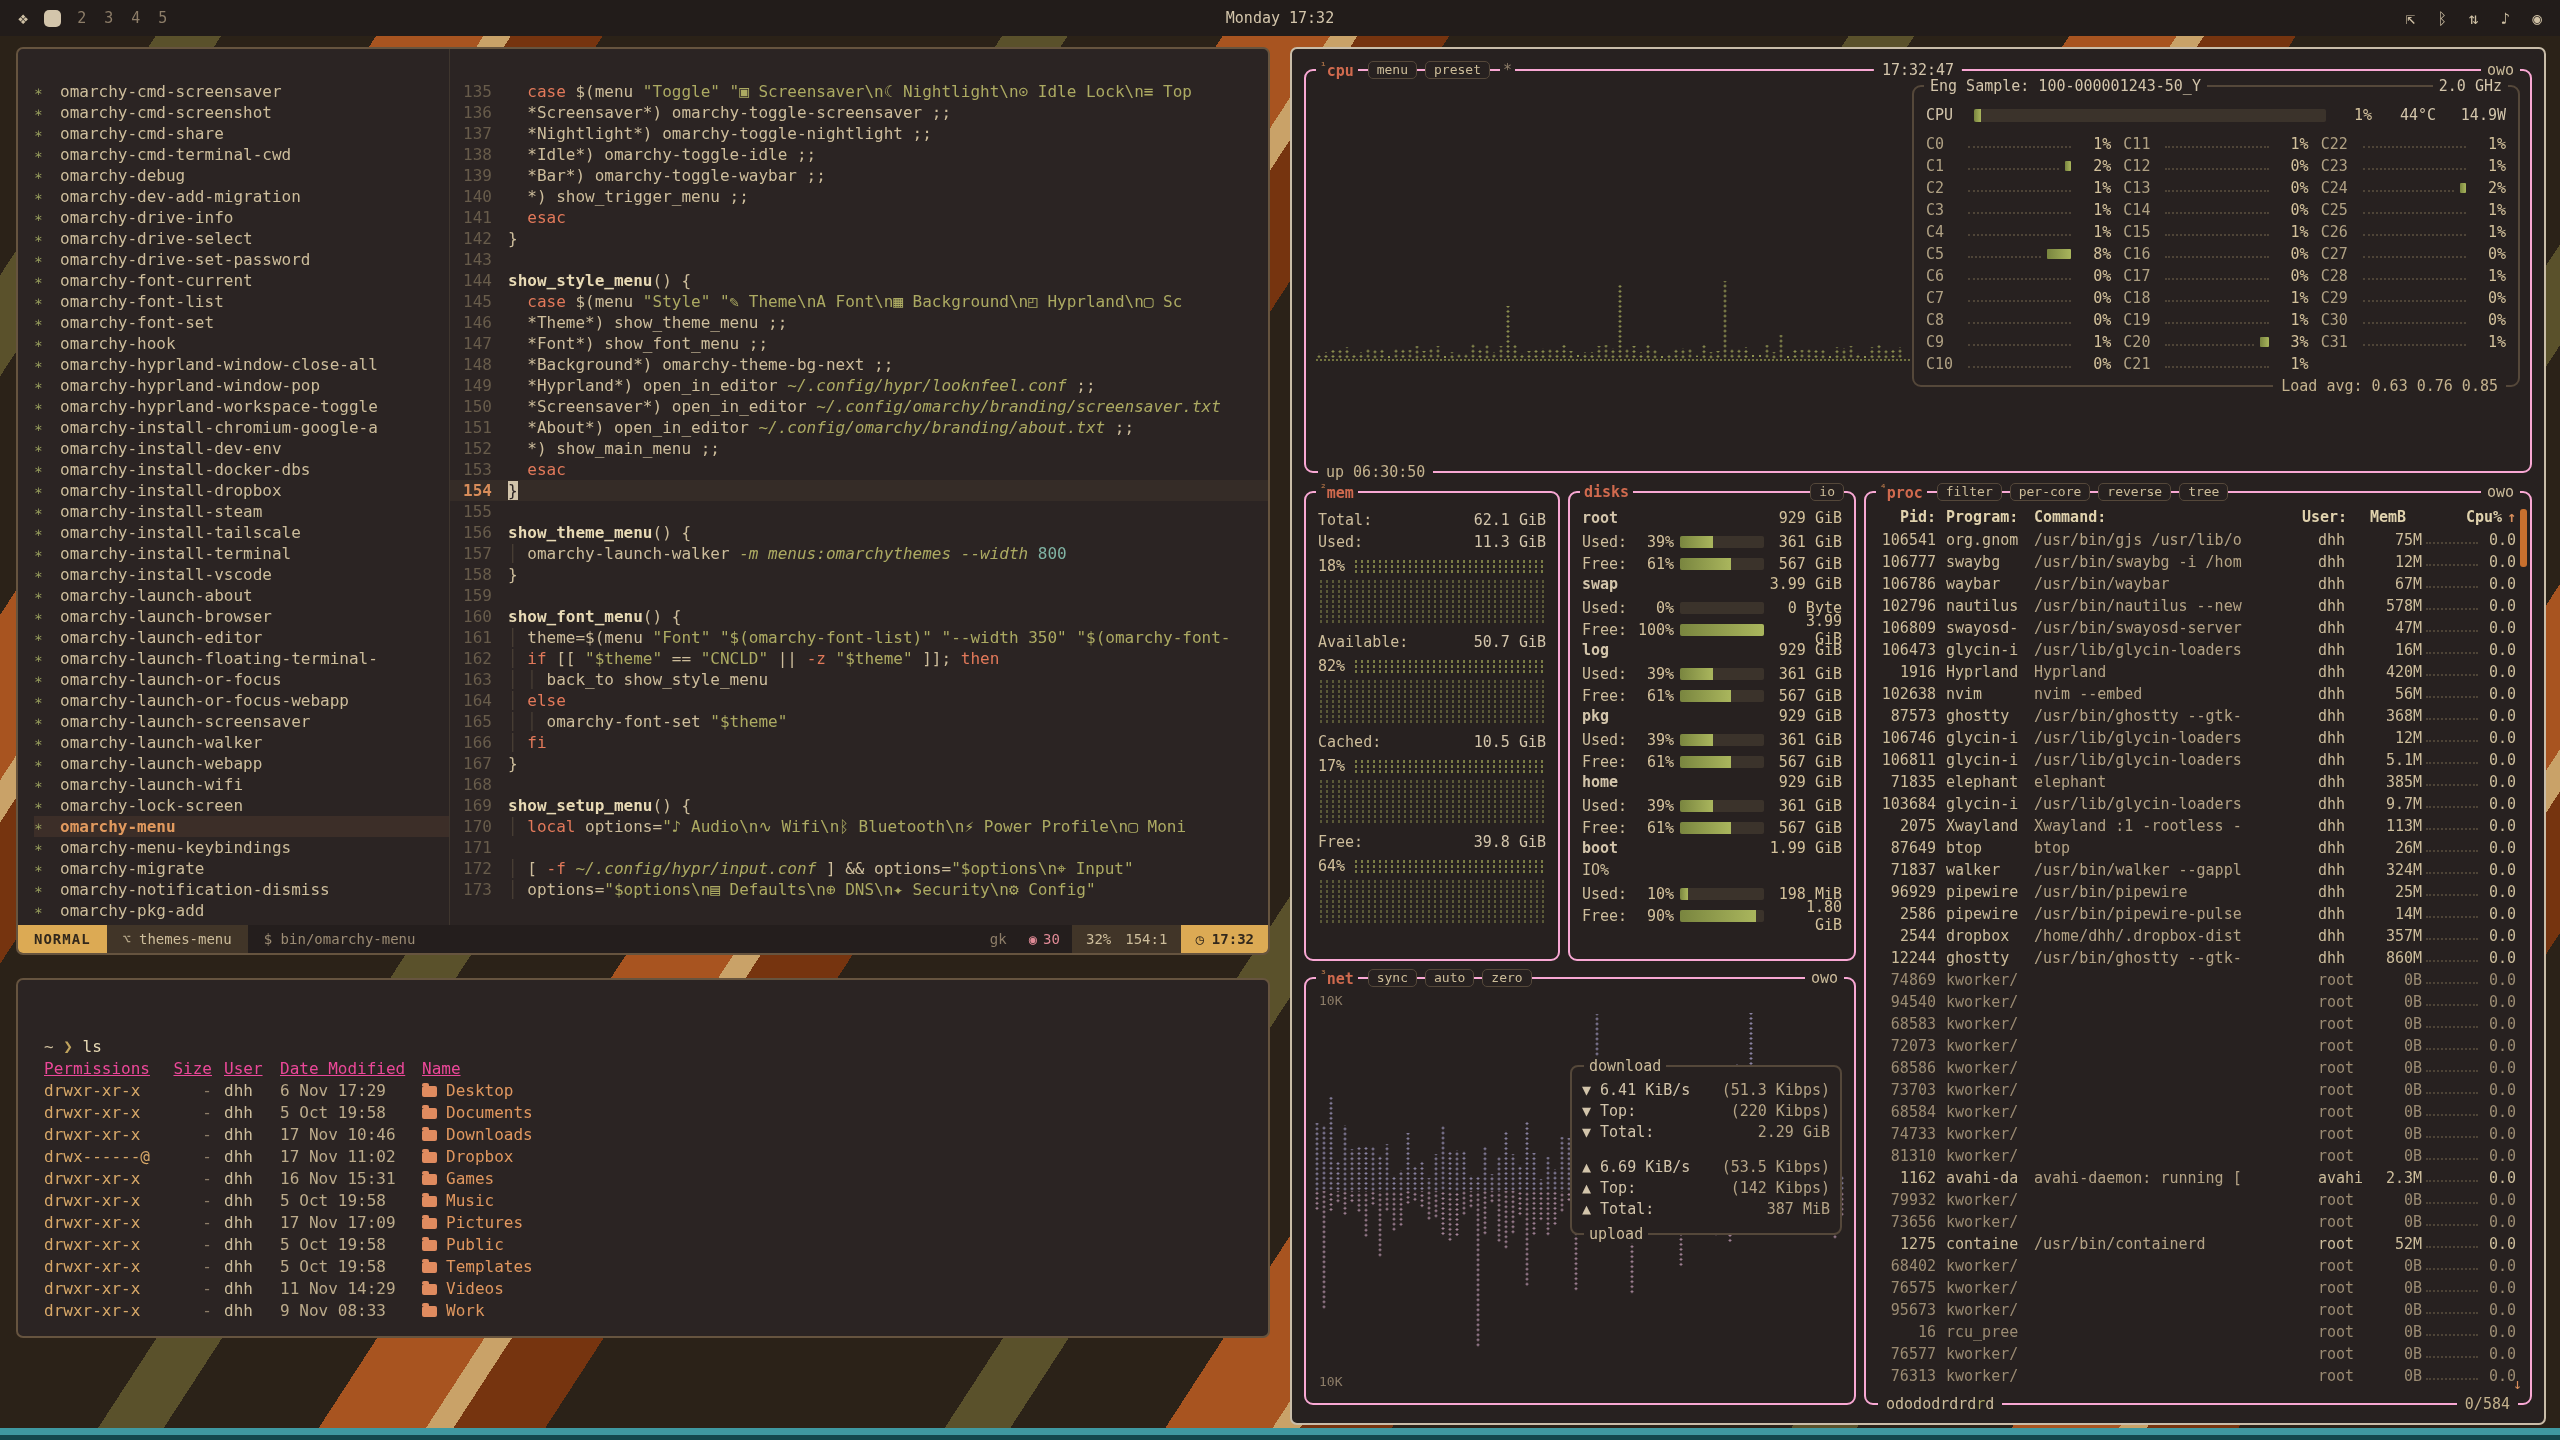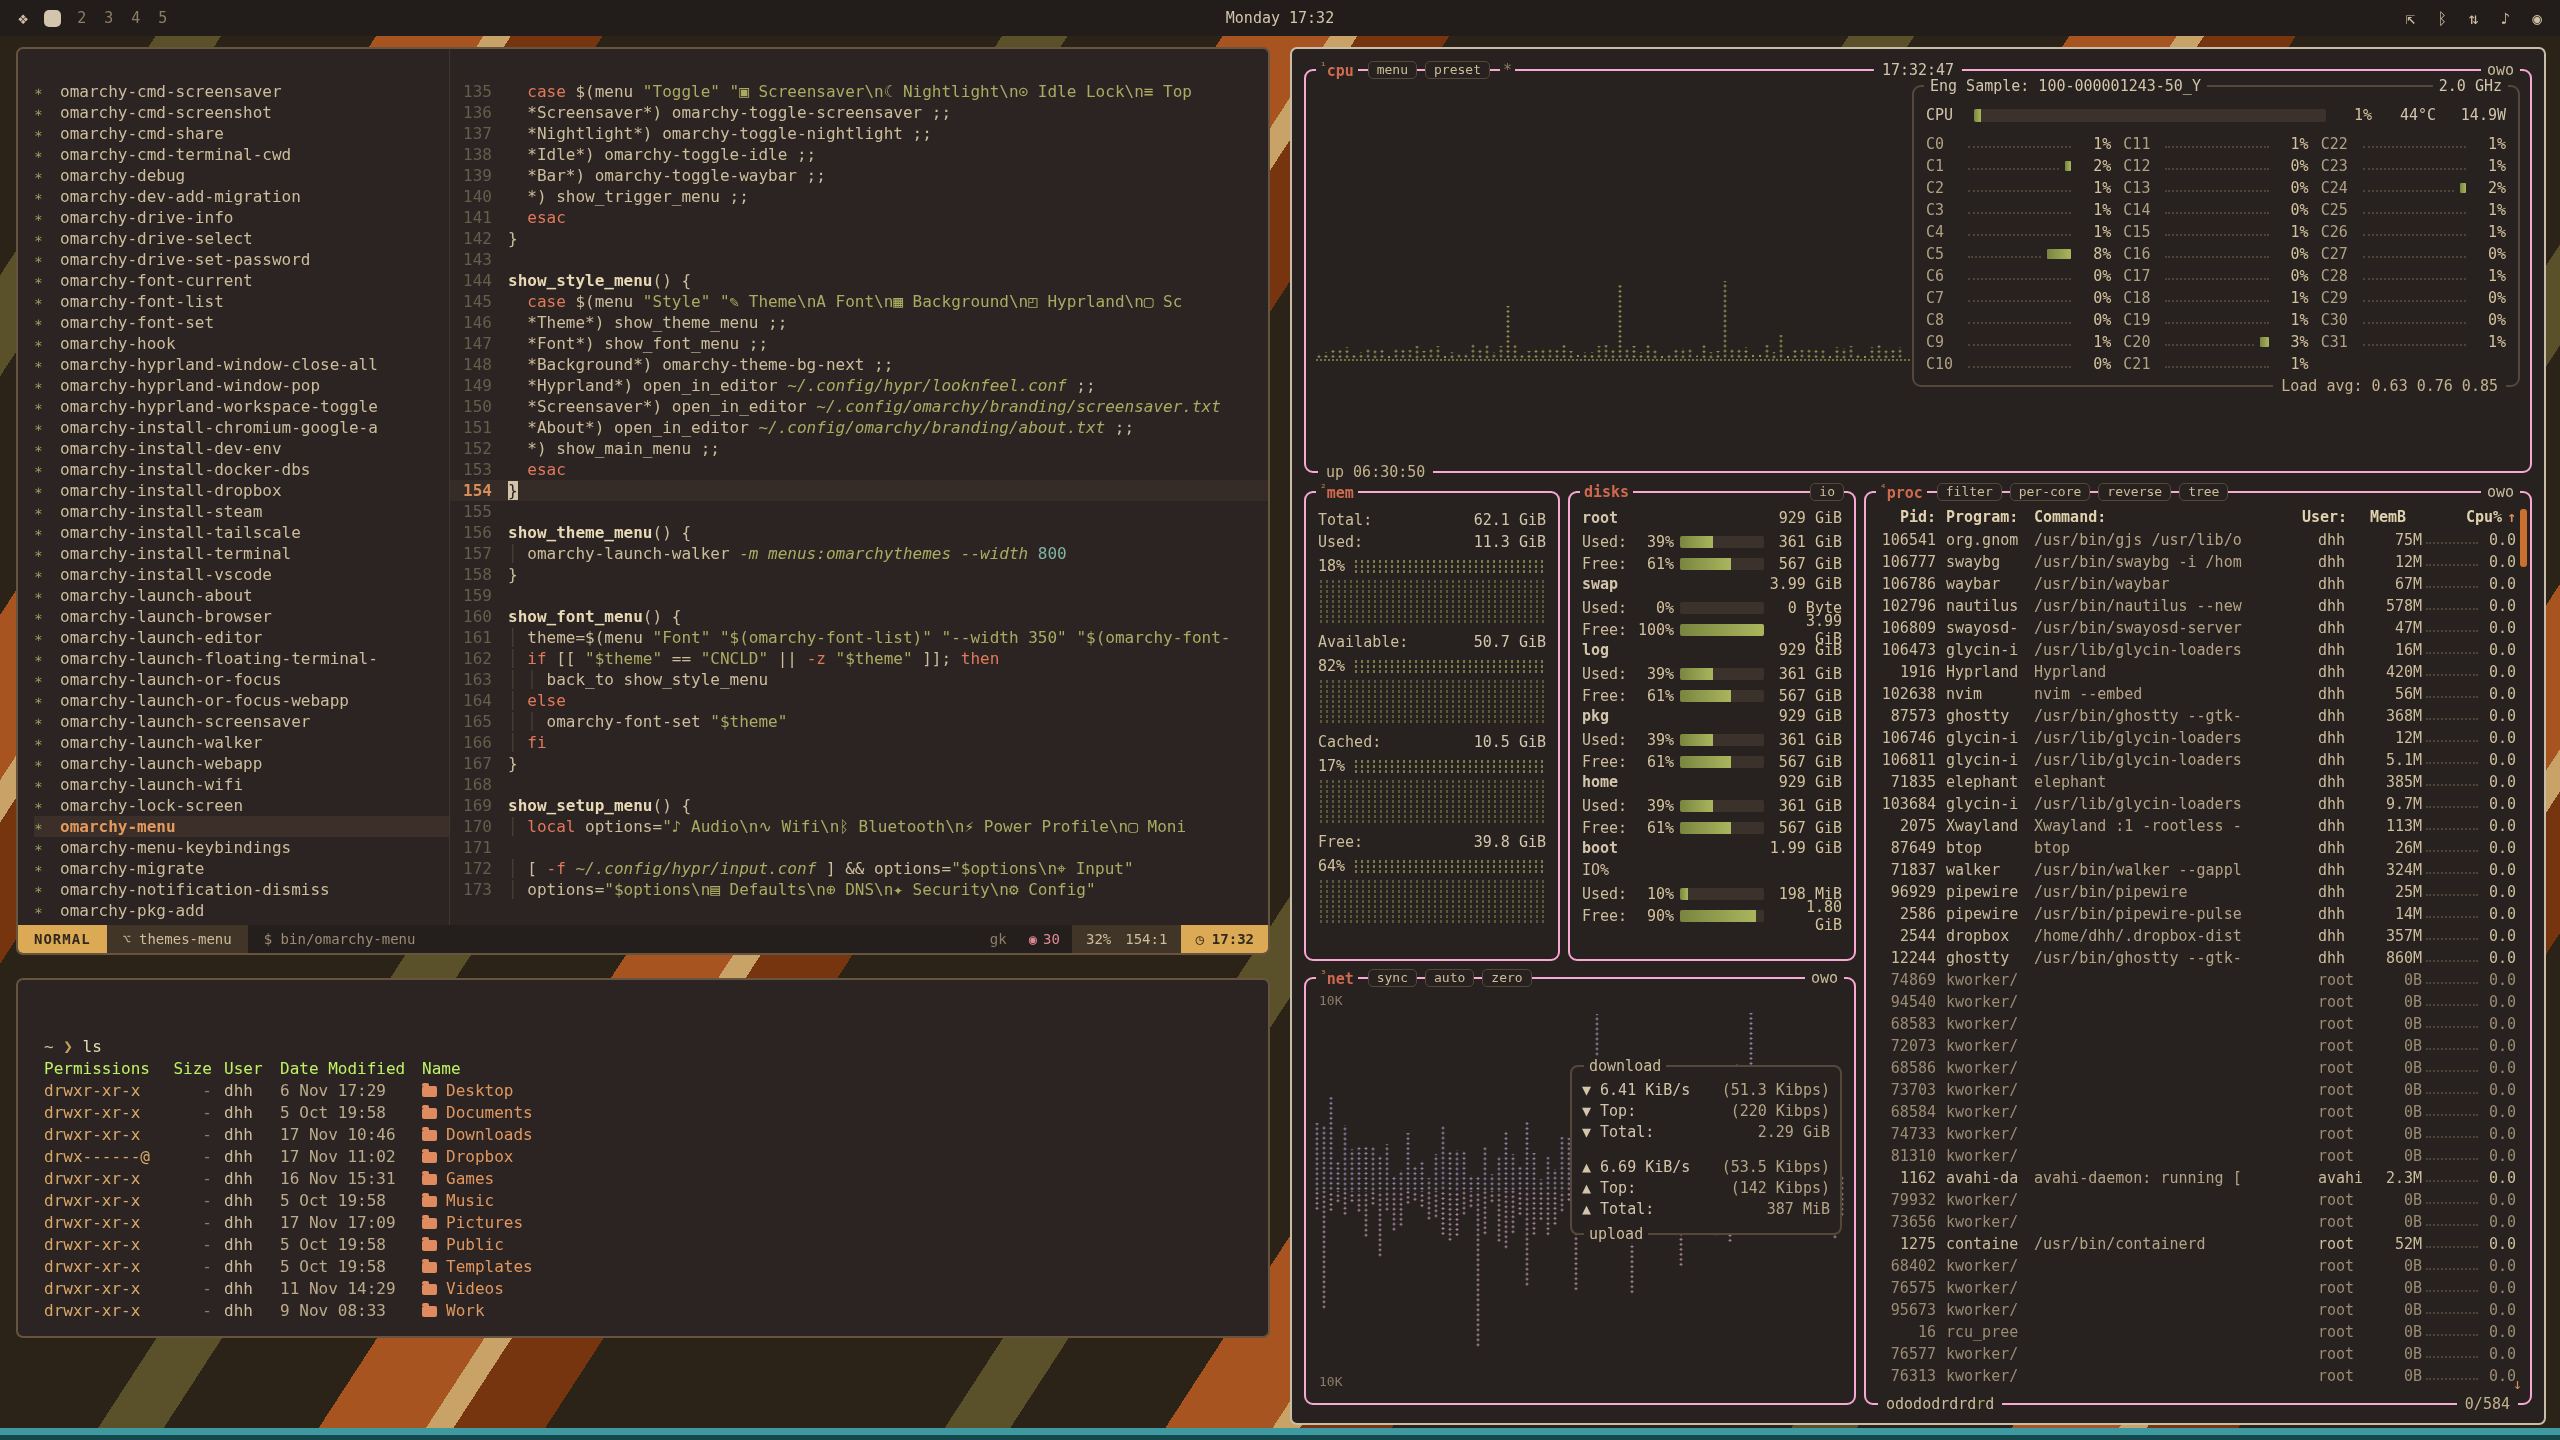--- a/index.html
+++ b/index.html
@@ -68,21 +68,21 @@
   .sl-diag{color:#e08a96;padding:0 12px;display:flex;gap:6px;align-items:center}
   .sl-pos{background:#413528;color:#cdbd9b;height:100%;display:flex;align-items:center;padding:0 14px;gap:14px}
   .sl-time{background:#dcaa54;color:#32281c;font-weight:bold;height:100%;display:flex;align-items:center;padding:0 14px;gap:8px}
 
   
   .term-body{padding:56px 26px 0;font-size:16px;line-height:22px;color:#cdbd9b}
   .trow{height:22px;white-space:pre}
   .tchev{color:#c0a45e}
   .tcmd{color:#e8dab5}
   .lsheader{display:flex;height:22px}
-  .lsh{color:#bef264}
+  .lsh{text-decoration:underline;color:#ec4899}
   .lsrow{display:flex;height:22px;align-items:center}
   .lsc-perm{width:122px;flex:none}
   .lsc-size{width:46px;text-align:right;flex:none}
   .lsc-user{width:56px;padding-left:12px;flex:none}
   .lsc-date{width:142px;padding-left:12px;flex:none}
   .lsc-name{flex:1;display:flex;align-items:center;gap:9px;padding-left:12px}
   .c-perm{color:#d8a868}
   .c-dim2{color:#8d7d68}
   .c-user{color:#cdbd9b}
   .c-date{color:#bcab8b}

